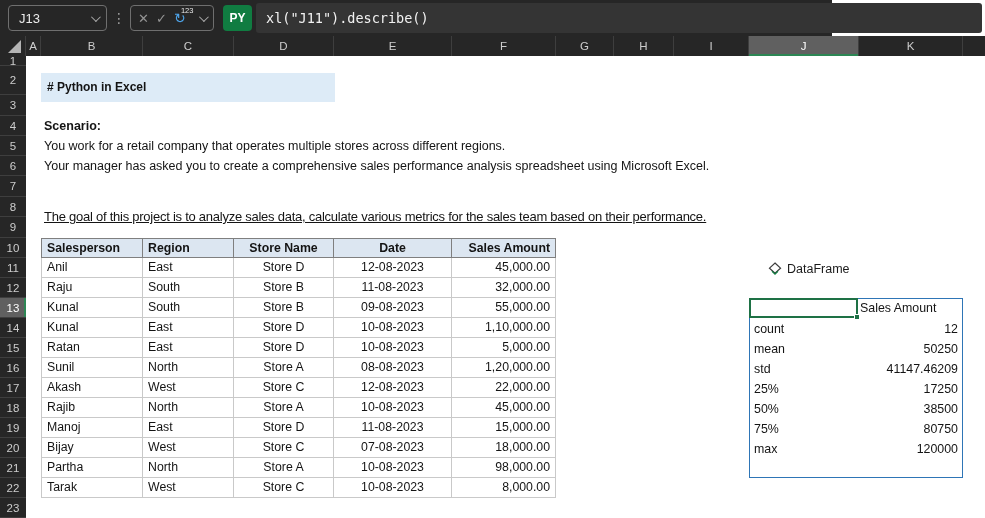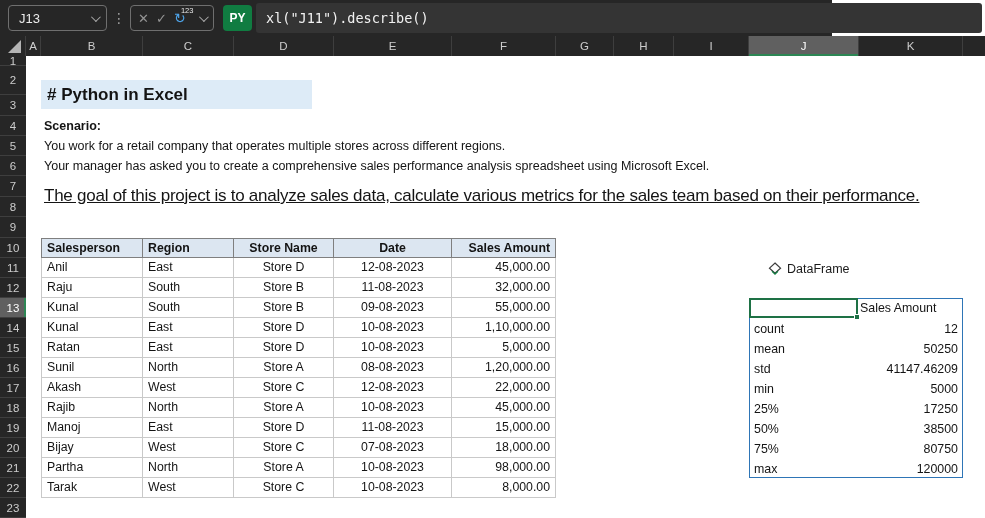--- a/index.html
+++ b/index.html
@@ -42,28 +42,28 @@
   .rowheaders > div { width:26px; height:20px; border-bottom:1px solid #3e3e3e; color:#cdcdcd;
     font-size:11.5px; display:flex; align-items:center; justify-content:center; overflow:hidden; }
   .rowheaders > div[data-index="0"] { height:10px; }
   .rowheaders > div[data-index="1"] { height:29px; }
   .rowheaders > div[data-index="2"], .rowheaders > div[data-index="6"],
   .rowheaders > div[data-index="8"] { height:21px; }
   .rowheaders > div[data-index="12"] { background:#606060; color:#ffffff;
     box-shadow:inset -2px 0 0 #2c8654; }
 
   
-  .title-block { position:absolute; left:41px; top:80px; width:271px; height:29px; background:#ddebf7;
-    color:#141414; font-weight:bold; font-size:17px; line-height:29px; padding-left:6px; }
+  .title-block { position:absolute; left:41px; top:73px; width:294px; height:29px; background:#ddebf7;
+    color:#141414; font-weight:bold; font-size:12px; line-height:29px; padding-left:6px; }
   .sheet-text { position:absolute; color:#141414; font-size:12.5px; height:20px; line-height:20px;
     white-space:nowrap; }
   .scenario-heading { left:44px; top:116px; font-weight:bold; }
   .scenario-line1 { left:44px; top:136px; }
   .scenario-line2 { left:44px; top:156px; }
-  .goal-line { left:44px; top:186px; text-decoration:underline; font-size:17px; letter-spacing:-0.25px; }
+  .goal-line { left:44px; top:207px; text-decoration:underline; font-size:13px; letter-spacing:-0.25px; }
 
   
   .sales-table { position:absolute; left:41px; top:238px; width:515px; font-size:12.3px; color:#141414; }
   .thead { display:flex; height:20px; }
   .thead > div { background:#dce6f1; font-weight:bold; border:1px solid #7f7f7f; border-left:none;
     height:20px; line-height:18px; overflow:hidden; }
   .thead > div[data-index="0"] { border-left:1px solid #7f7f7f; width:102px; text-align:left; padding-left:5px; }
   .thead > div[data-index="1"] { width:91px; text-align:left; padding-left:5px; }
   .thead > div[data-index="2"] { width:100px; text-align:center; }
   .thead > div[data-index="3"] { width:118px; text-align:center; }
@@ -323,24 +323,20 @@
         <div class="df-row" data-index="1">
           <div class="df-name">mean</div>
           <div class="df-value">50250</div>
         </div>
 
         <div class="df-row" data-index="2">
           <div class="df-name">std</div>
           <div class="df-value">41147.46209</div>
         </div>
 
-        <div class="df-row" data-index="3">
-          <div class="df-name">min</div>
-          <div class="df-value">5000</div>
-        </div>
 
         <div class="df-row" data-index="4">
           <div class="df-name">25%</div>
           <div class="df-value">17250</div>
         </div>
 
         <div class="df-row" data-index="5">
           <div class="df-name">50%</div>
           <div class="df-value">38500</div>
         </div>

